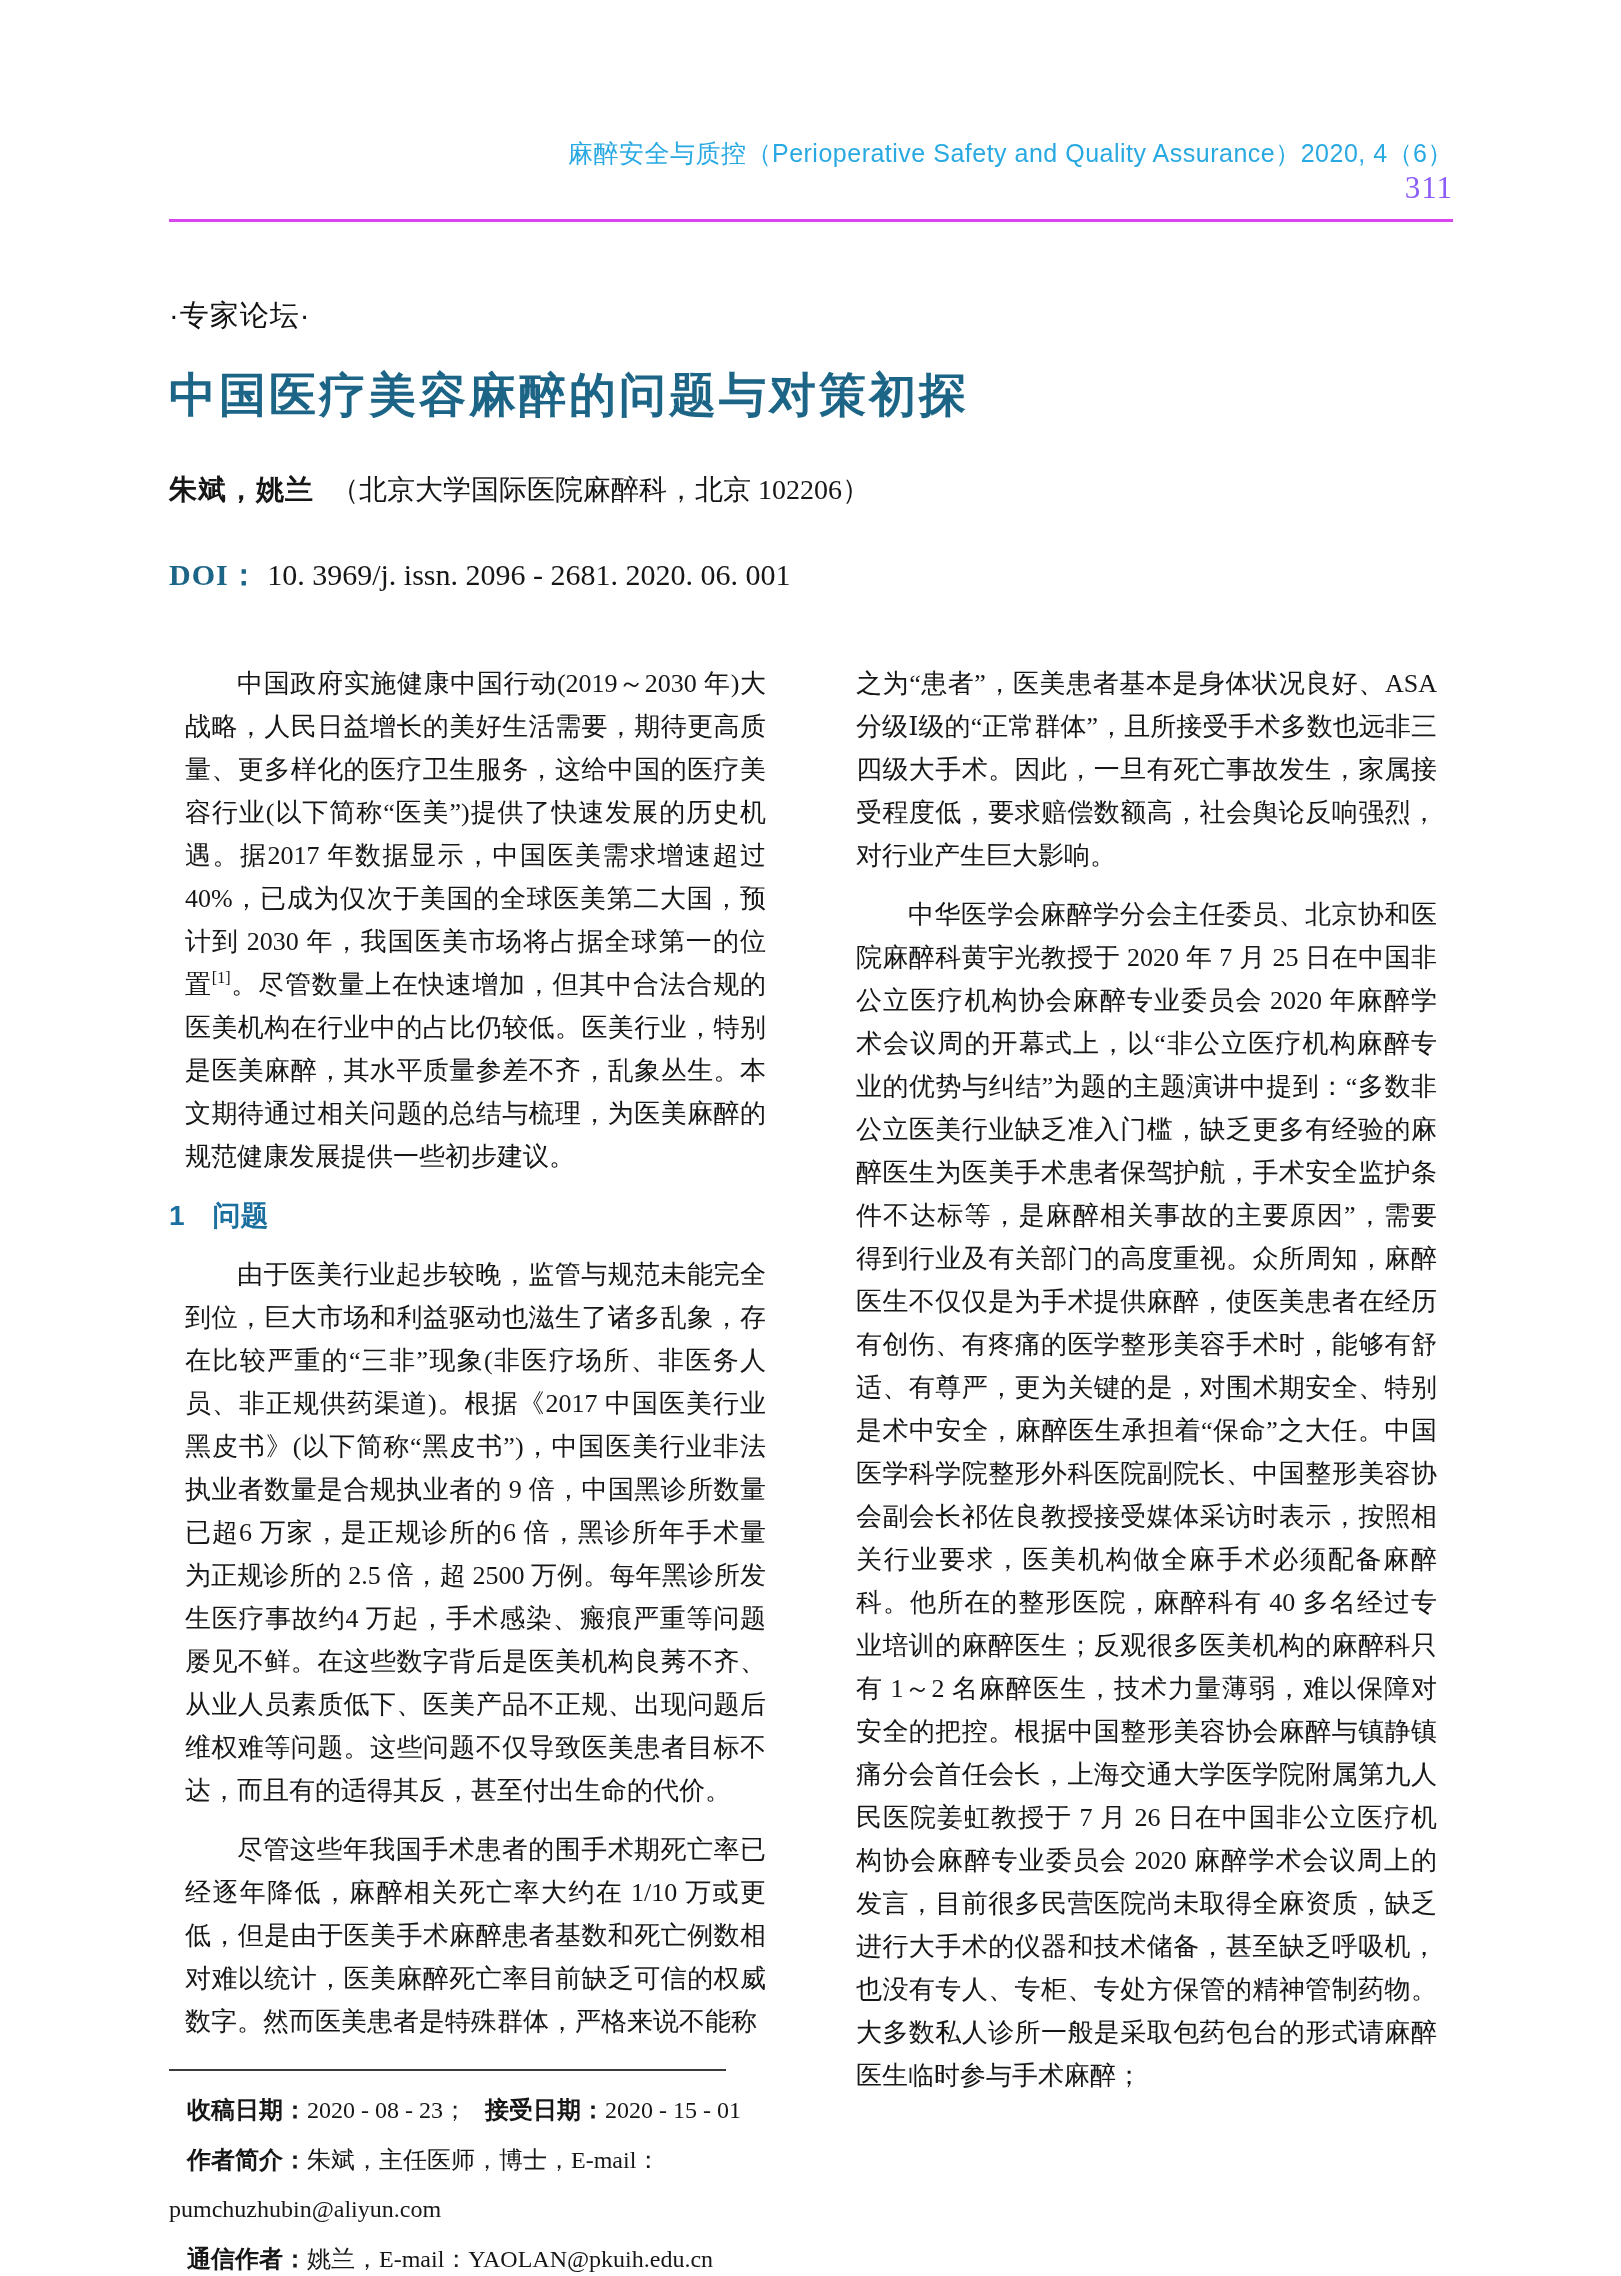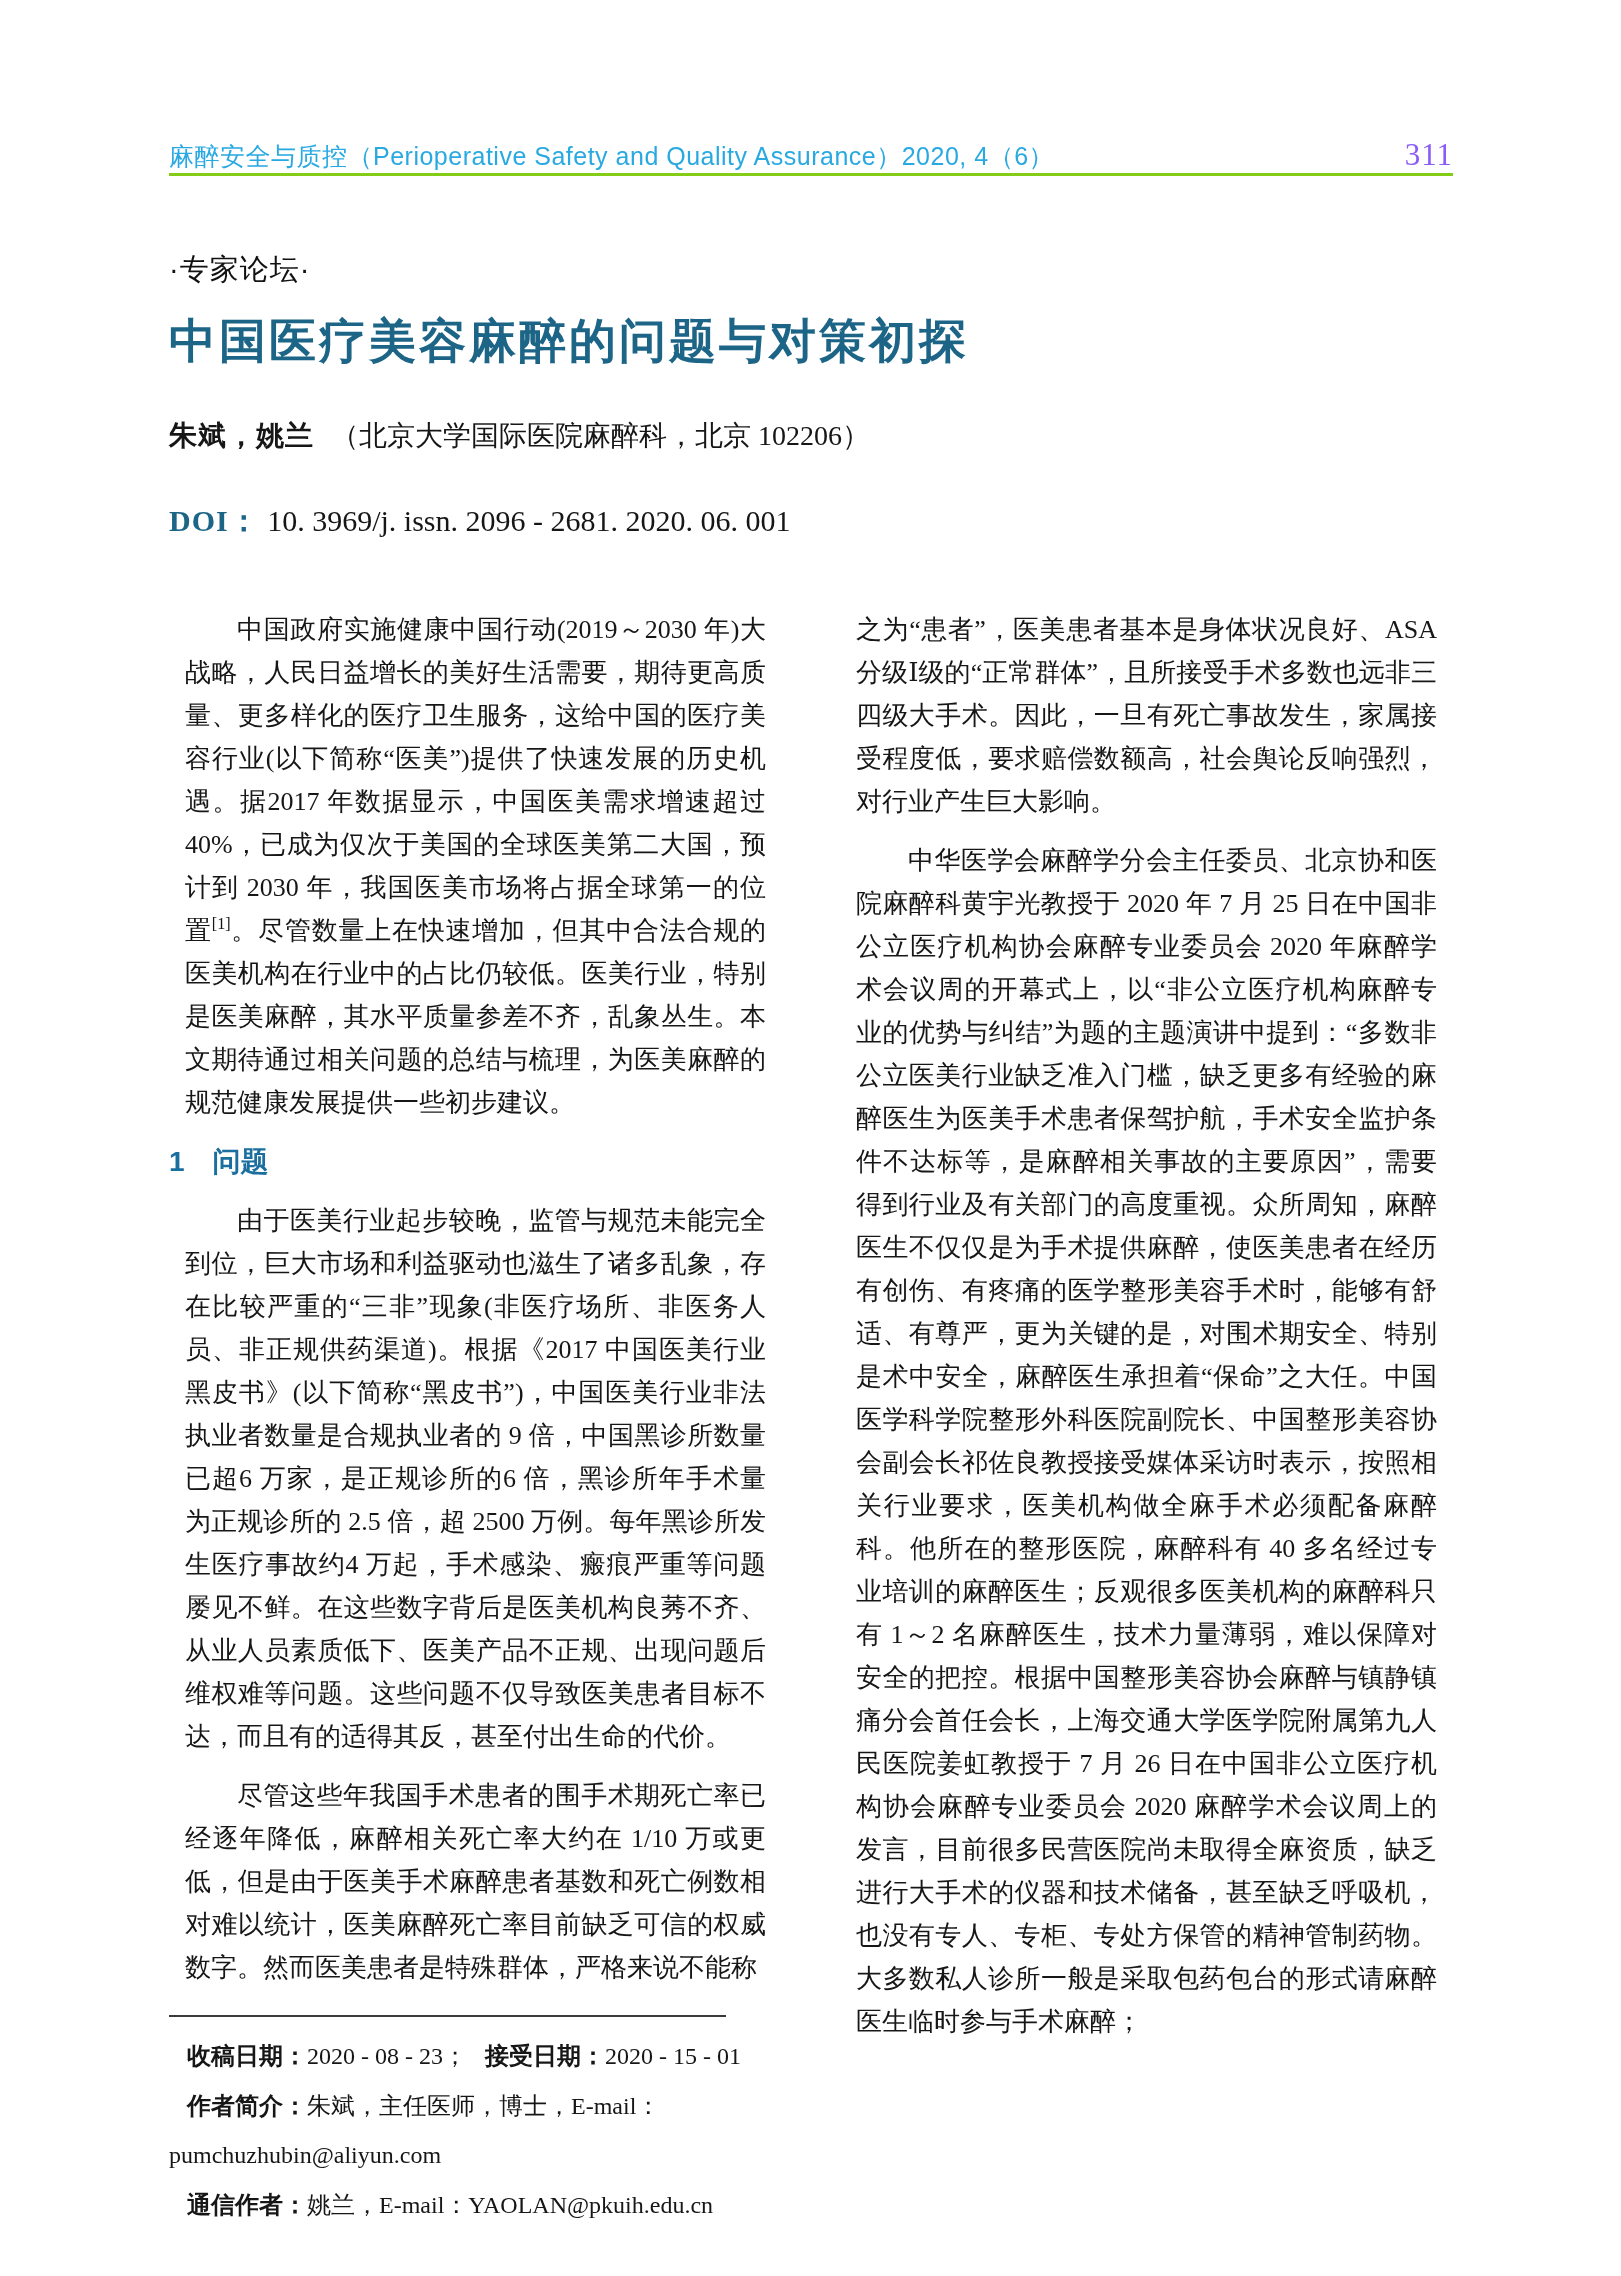--- a/index.html
+++ b/index.html
@@ -10,29 +10,29 @@
   html,body{margin:0;padding:0;background:#ffffff;}
   .page{
     width:1622px;height:2277px;box-sizing:border-box;
     background:#ffffff;position:relative;overflow:hidden;
     padding:137px 169px 0 169px;
     font-family:"Liberation Serif","DejaVu Serif",serif;
     color:#161616;
   }
   
   .hdr{display:flex;justify-content:space-between;align-items:flex-end;
-       border-bottom:3px solid #84cc16;}
+       padding-bottom:13px;border-bottom:3px solid #d946ef;flex-direction:column;}
   .hdr-journal{color:var(--header-blue);
        font-family:"Liberation Sans","DejaVu Sans",sans-serif;
        font-size:25px;letter-spacing:0.5px;}
   .hdr-page{font-size:31px;letter-spacing:1px;color:#8b5cf6;}
   
   .col-label{margin-top:74px;font-family:"Liberation Sans","DejaVu Sans",sans-serif;
        font-size:29px;color:#111;letter-spacing:1px;}
-  .title{margin-top:20px;font-size:47px;font-weight:bold;color:var(--title-blue);
+  .title{margin-top:28px;font-size:47px;font-weight:bold;color:var(--title-blue);
        letter-spacing:3px;}
   .authors{margin-top:44px;font-size:28px;}
   .authors .names{font-weight:bold;letter-spacing:1px;}
   .authors .affil{margin-left:10px;}
   .doi{margin-top:46px;font-size:30px;}
   .doi .doi-label{color:var(--title-blue);font-weight:bold;letter-spacing:1px;}
   
   .cols{margin-top:50px;display:flex;gap:58px;align-items:stretch;}
   .col{flex:1 1 0;font-size:26px;line-height:43px;text-align:justify;
        display:flex;flex-direction:column;}

